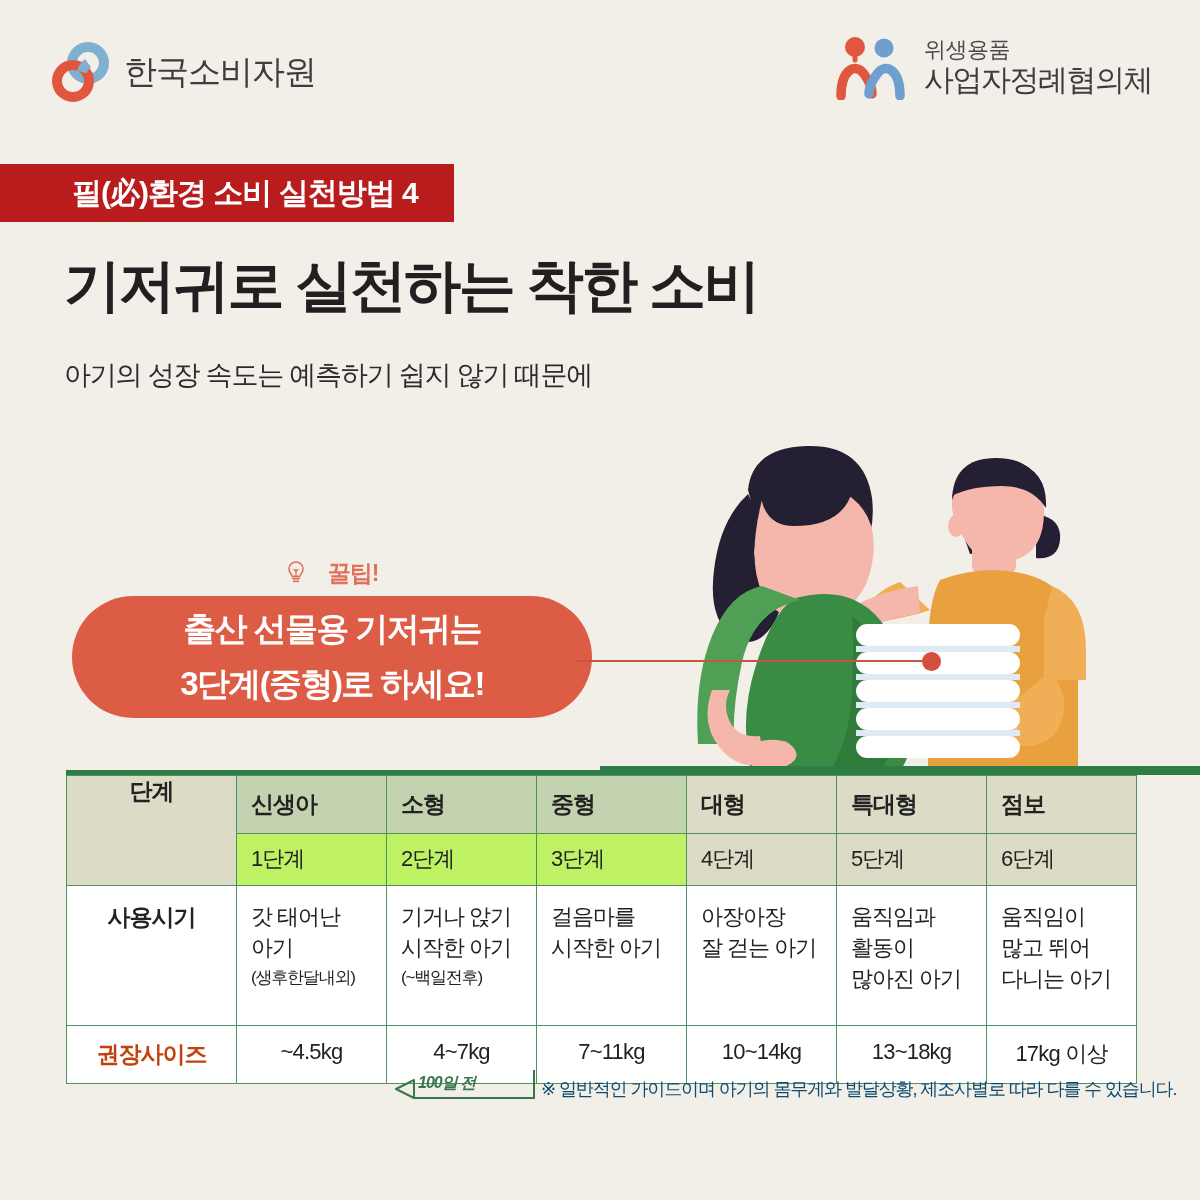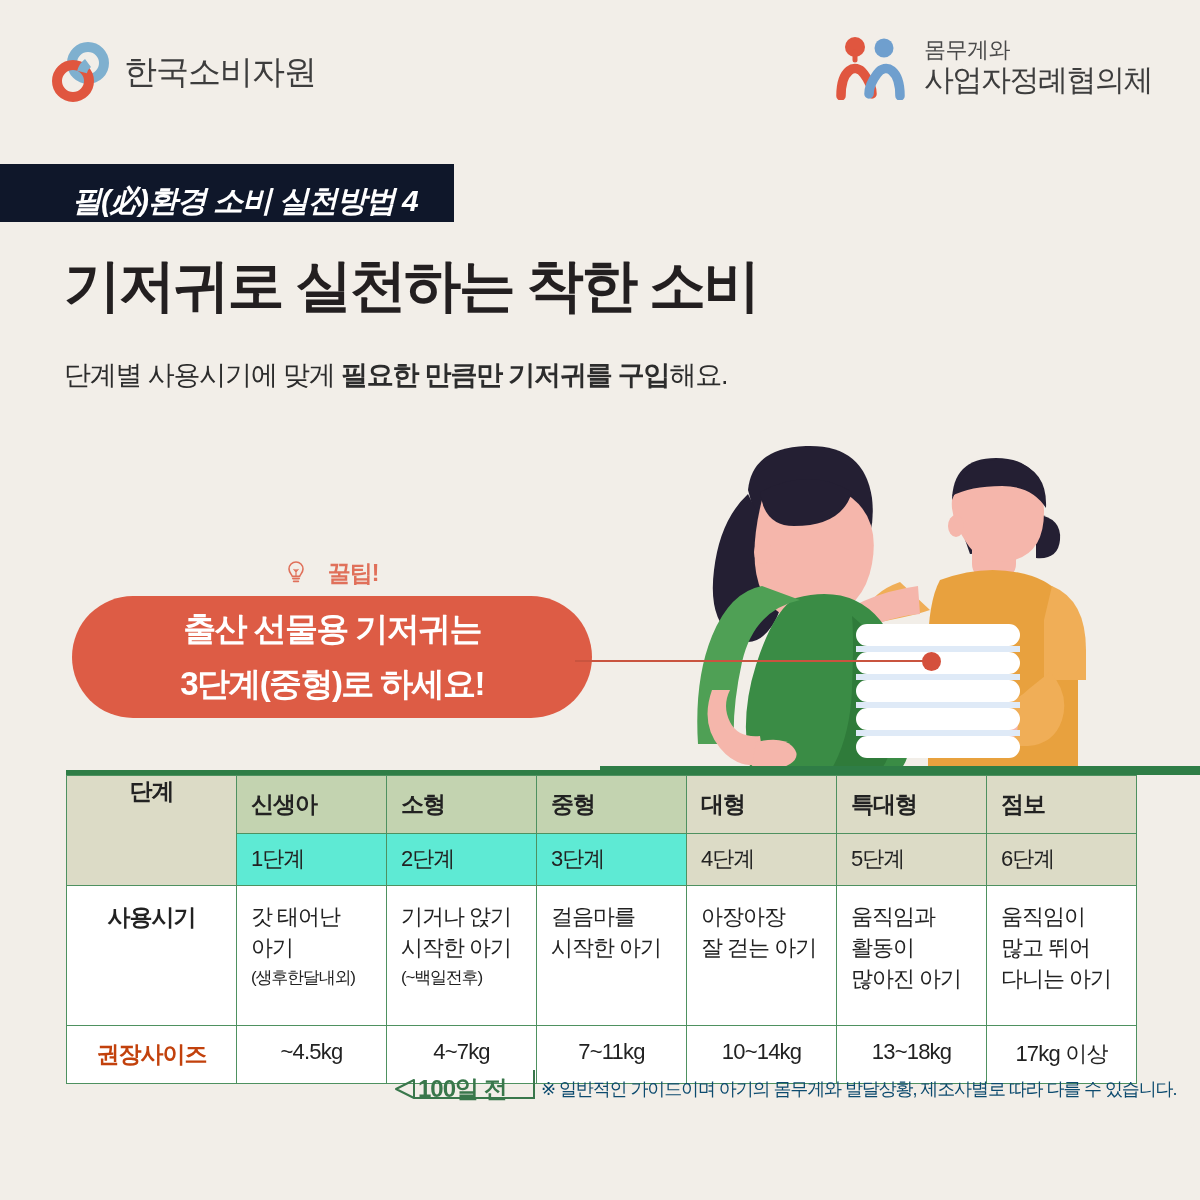--- a/index.html
+++ b/index.html
@@ -66,25 +66,24 @@
     letter-spacing: -1.5px;
     font-weight: 500;
   }
 
   
   .ribbon {
     position: absolute;
     left: 0;
     top: 164px;
     height: 58px;
-    background: #0f172a;
+    background: #b91c1c;
     display: flex;
-    align-items: flex-end;
+    align-items: center;
     padding: 0 36px 0 72px;
-    font-style: italic;
   }
   .ribbon-text {
     color: #ffffff;
     font-size: 30px;
     font-weight: 700;
     letter-spacing: -1px;
     white-space: nowrap;
   }
 
   
@@ -216,21 +215,21 @@
   }
   .th-size-b {
     background: #dcdbc6;
     font-size: 23px;
     font-weight: 700;
     color: #222;
     letter-spacing: -1px;
     padding: 13px 0 13px 14px !important;
   }
   .th-step-a {
-    background: #5eead4;
+    background: #bef264;
     font-size: 22px;
     color: #222;
     letter-spacing: -1px;
     padding: 10px 0 11px 14px !important;
   }
   .th-step-b {
     background: #dcdbc6;
     font-size: 22px;
     color: #222;
     letter-spacing: -1px;
@@ -290,24 +289,25 @@
     position: absolute;
     left: 320px;
     top: 0;
     width: 140px;
     height: 42px;
   }
   .days-label {
     position: absolute;
     left: 352px;
     top: 5px;
-    font-size: 24px;
+    font-size: 16px;
     font-weight: 700;
     color: #39774b;
     letter-spacing: -1px;
+    font-style: italic;
   }
   .disclaimer {
     position: absolute;
     left: 475px;
     top: 9px;
     font-size: 18px;
     color: #0c4a6e;
     letter-spacing: -1.1px;
     white-space: nowrap;
   }
@@ -334,34 +334,34 @@
       <span class="mark">
         <svg width="74" height="66" viewBox="0 0 74 66">
           <circle cx="21" cy="13" r="10" fill="#e0563f"></circle>
           <path d="M21 18 l0 8" stroke="#e0563f" stroke-width="5" stroke-linecap="round"></path>
           <circle cx="50" cy="14" r="9.5" fill="#6f9fce"></circle>
           <path d="M7 62 C7 36 21 28 30 40 C36 48 38 54 38 60" fill="none" stroke="#e0563f" stroke-width="9.5" stroke-linecap="round"></path>
           <path d="M66 62 C66 36 52 28 43 40 C37 48 35 54 35 60" fill="none" stroke="#6f9fce" stroke-width="9.5" stroke-linecap="round"></path>
         </svg>
       </span>
       <span class="txt">
-        <div class="line1">몸무게와</div>
+        <div class="line1">위생용품</div>
         <div class="line2">사업자정례협의체</div>
       </span>
     </div>
   </div>
 
   <div class="ribbon">
     <span class="ribbon-text">필(必)환경 소비 실천방법 4</span>
   </div>
 
   <div class="title">기저귀로 실천하는 착한 소비</div>
 
   <div class="subtitle">
-    <div><span>단계별 사용시기에 맞게 </span><b>필요한 만큼만 기저귀를 구입</b><span>해요.</span></div>
+    <div>아기의 성장 속도는 예측하기 쉽지 않기 때문에</div>
   </div>
 
   <div class="illustration">
     <svg width="600" height="345" viewBox="0 0 600 345">
 
       <path d="M352 72 q0 -44 44 -44 q46 0 46 46 q0 30 -12 46 l-60 4 z" fill="#241f33"></path>
       <path d="M436 84 q26 4 24 26 q-2 20 -24 18 z" fill="#241f33"></path>
       <rect x="372" y="104" width="44" height="46" rx="16" fill="#f5b6ab"></rect>
       <path d="M352 70 q14 -38 52 -34 q40 4 40 46 q0 40 -30 48 q-32 8 -48 -18 q-16 -24 -14 -42 z" fill="#f5b6ab"></path>
       <path d="M352 66 q16 -40 54 -36 q42 6 40 48 q-14 -22 -44 -22 q-32 0 -50 10 z" fill="#241f33"></path>

